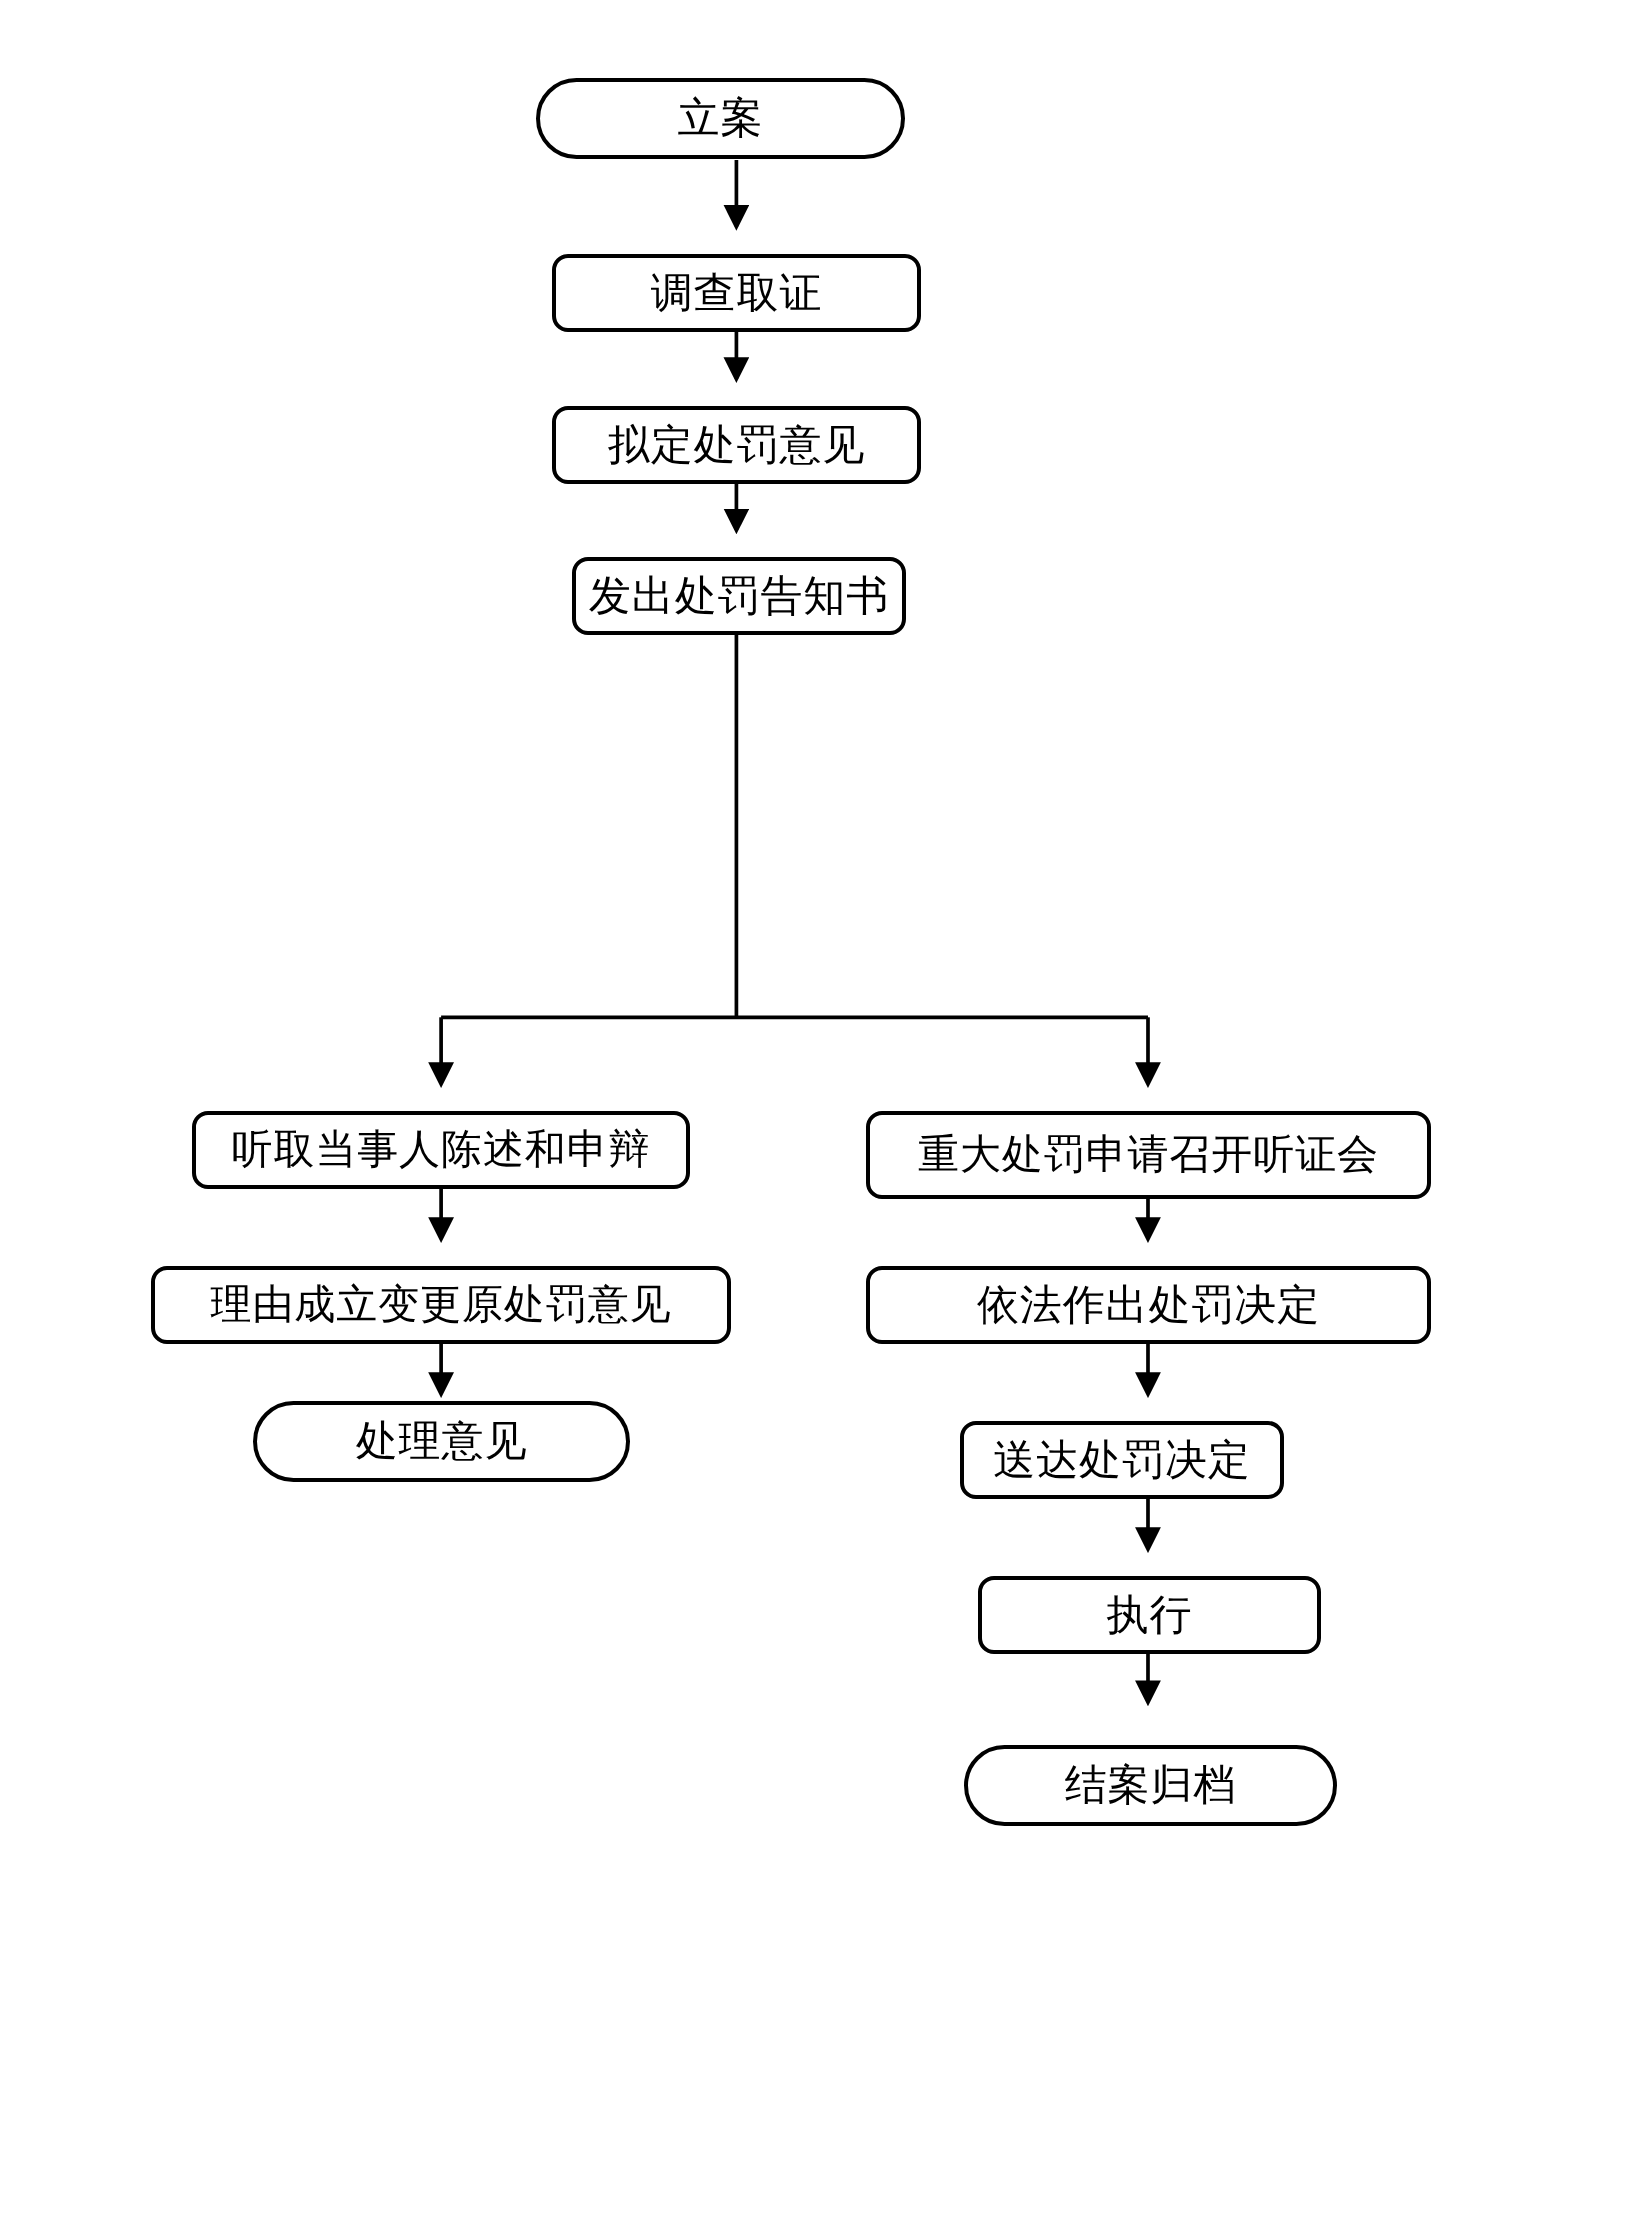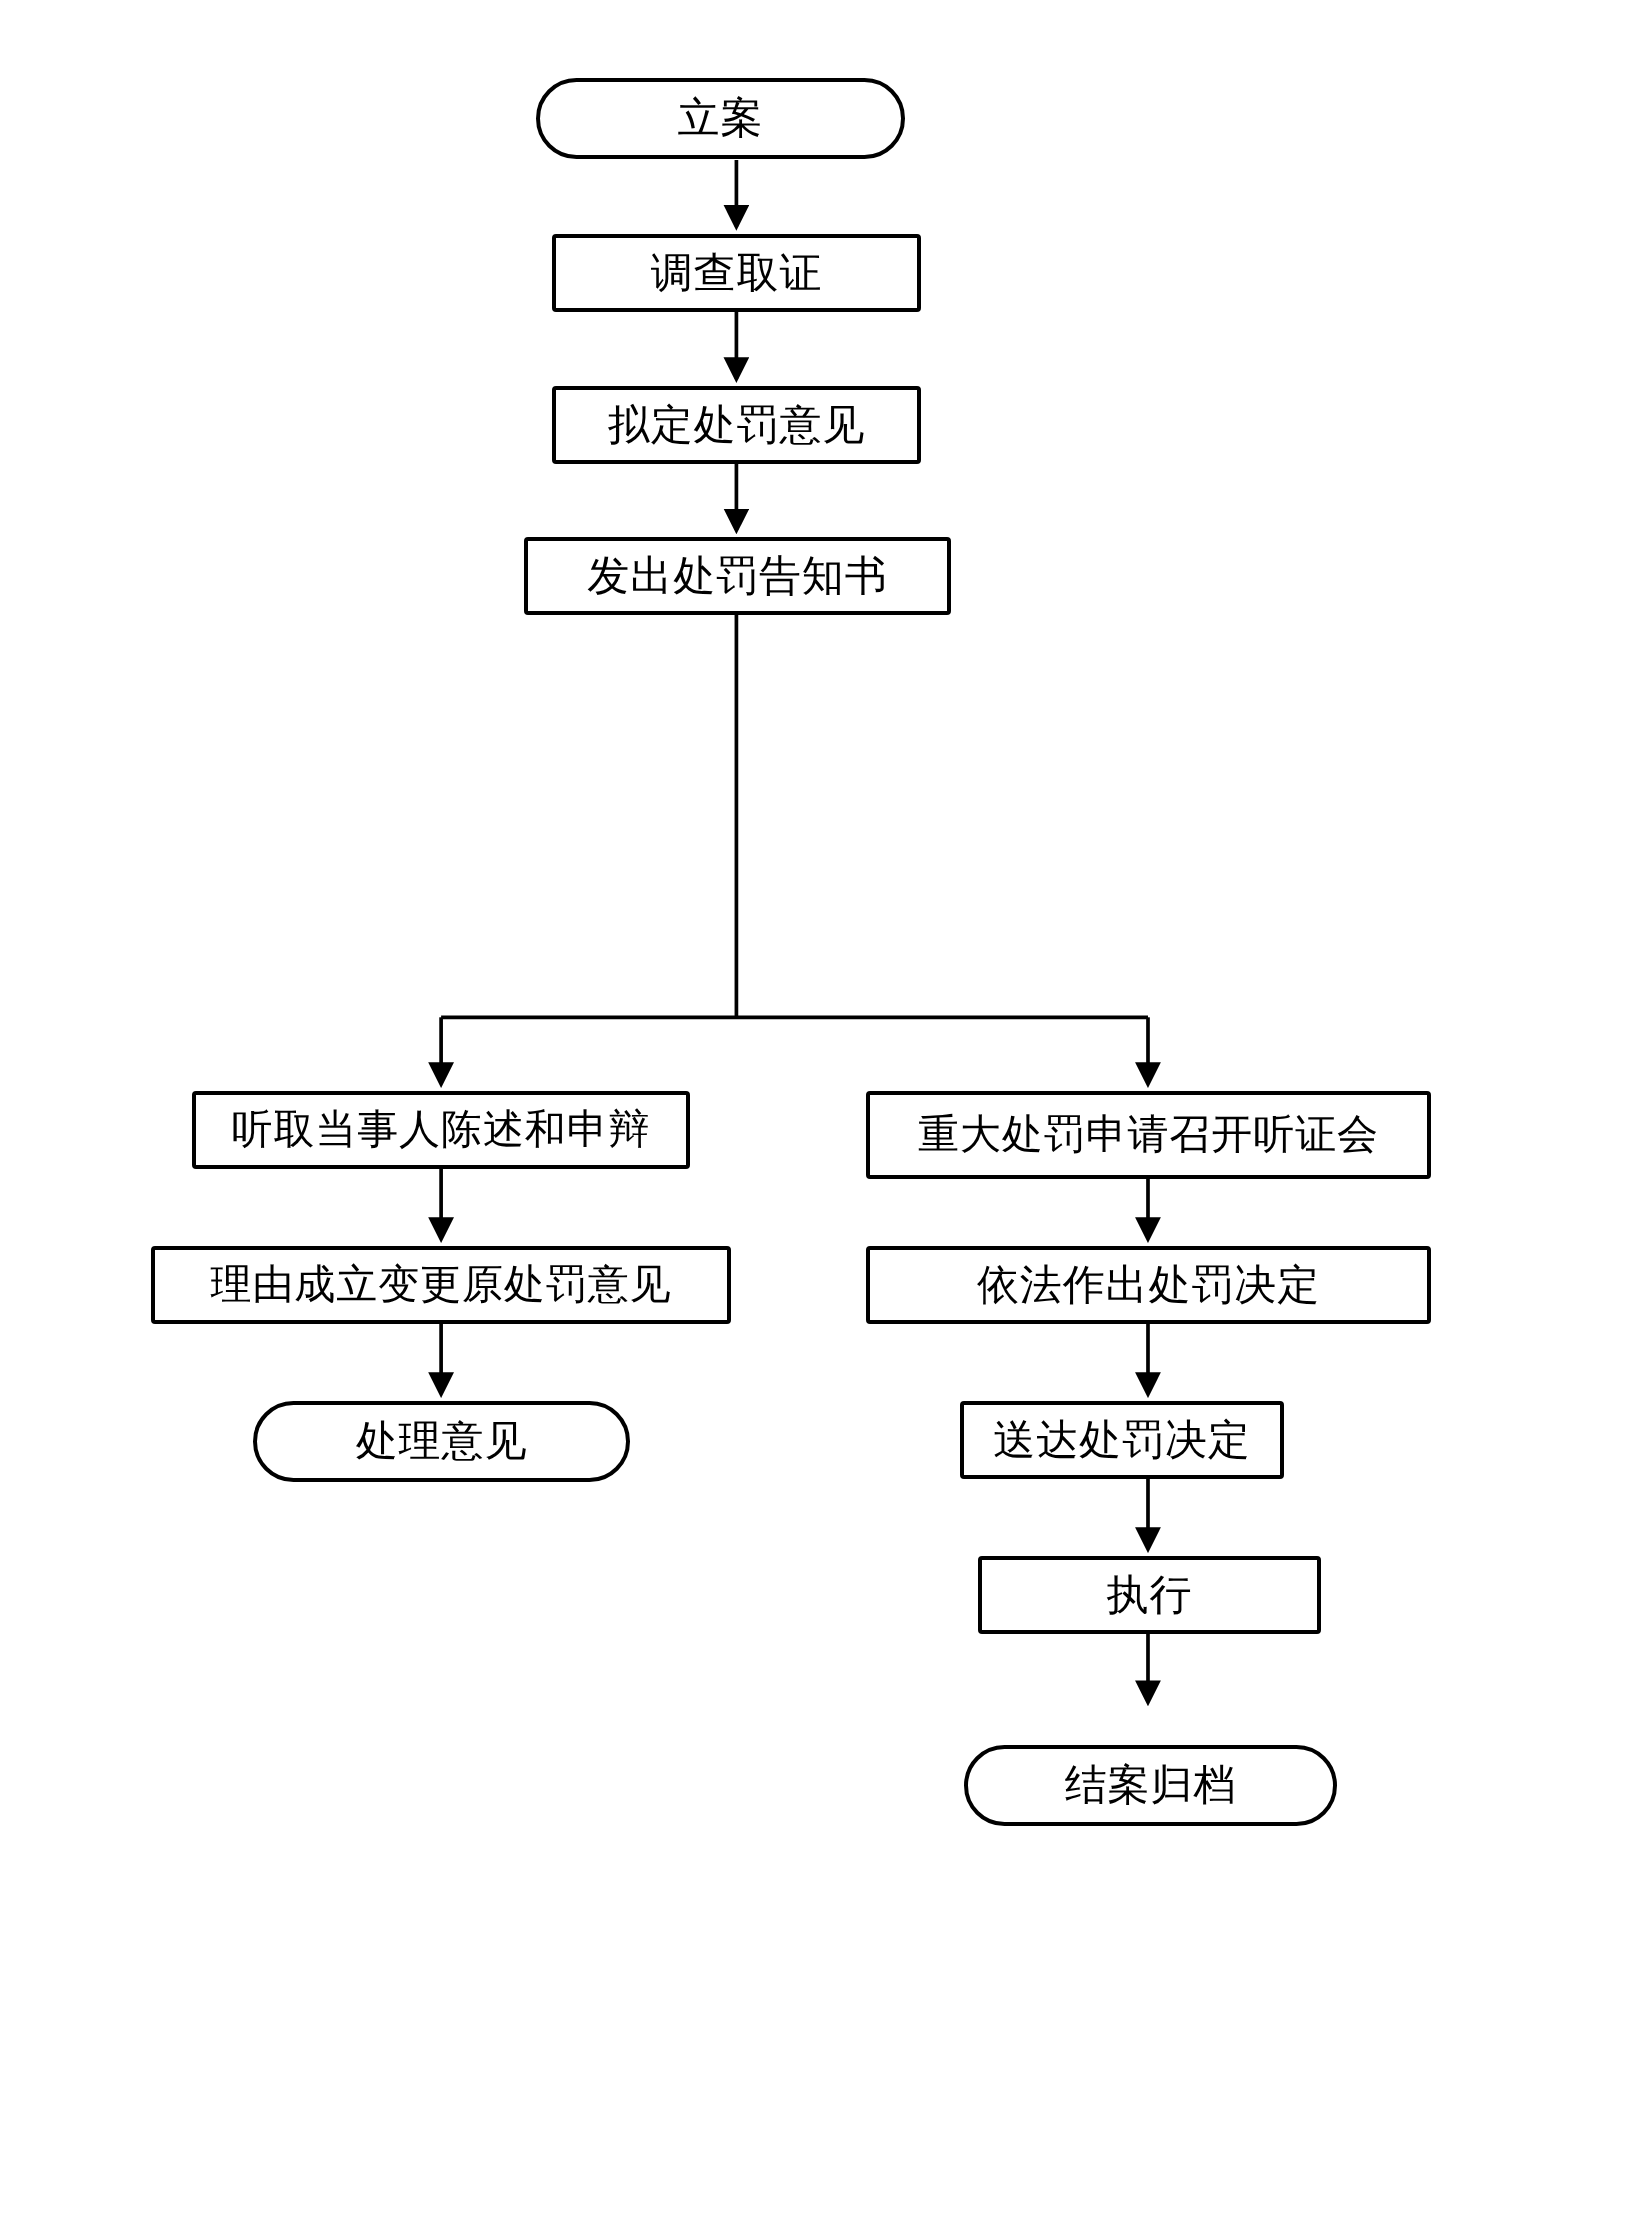--- a/index.html
+++ b/index.html
@@ -32,21 +32,22 @@
     background: #ffffff;
     display: flex;
     align-items: center;
     justify-content: center;
     color: #000000;
     line-height: 1.1;
     white-space: nowrap;
     letter-spacing: 0.9px;
   }
   .proc {
-    border-radius: 4px;
+    border-radius: 16px;
+    margin-top: 20px;
   }
   .term {
     border-radius: 922px;
   }
   .node-label {
     display: block;
     text-align: center;
   }
   .t-46 { font-size: 42px; }
   .t-44 { font-size: 41px; }
@@ -94,21 +95,21 @@
   </div>
 
   <div class="node proc" id="node-n2" style="left: 552px; top: 234px; width: 369px; height: 78px;">
     <span class="node-label t-46">调查取证</span>
   </div>
 
   <div class="node proc" id="node-n3" style="left: 552px; top: 386px; width: 369px; height: 78px;">
     <span class="node-label t-46">拟定处罚意见</span>
   </div>
 
-  <div class="node proc" id="node-n4" style="left: 524px; top: 537px; width: 427px; height: 78px;">
+  <div class="node proc" id="node-n4" style="left: 572px; top: 537px; width: 334px; height: 78px;">
     <span class="node-label t-46">发出处罚告知书</span>
   </div>
 
   <div class="node proc" id="node-n5" style="left: 192px; top: 1091px; width: 498px; height: 78px;">
     <span class="node-label t-44">听取当事人陈述和申辩</span>
   </div>
 
   <div class="node proc" id="node-n6" style="left: 151px; top: 1246px; width: 580px; height: 78px;">
     <span class="node-label t-44">理由成立变更原处罚意见</span>
   </div>

